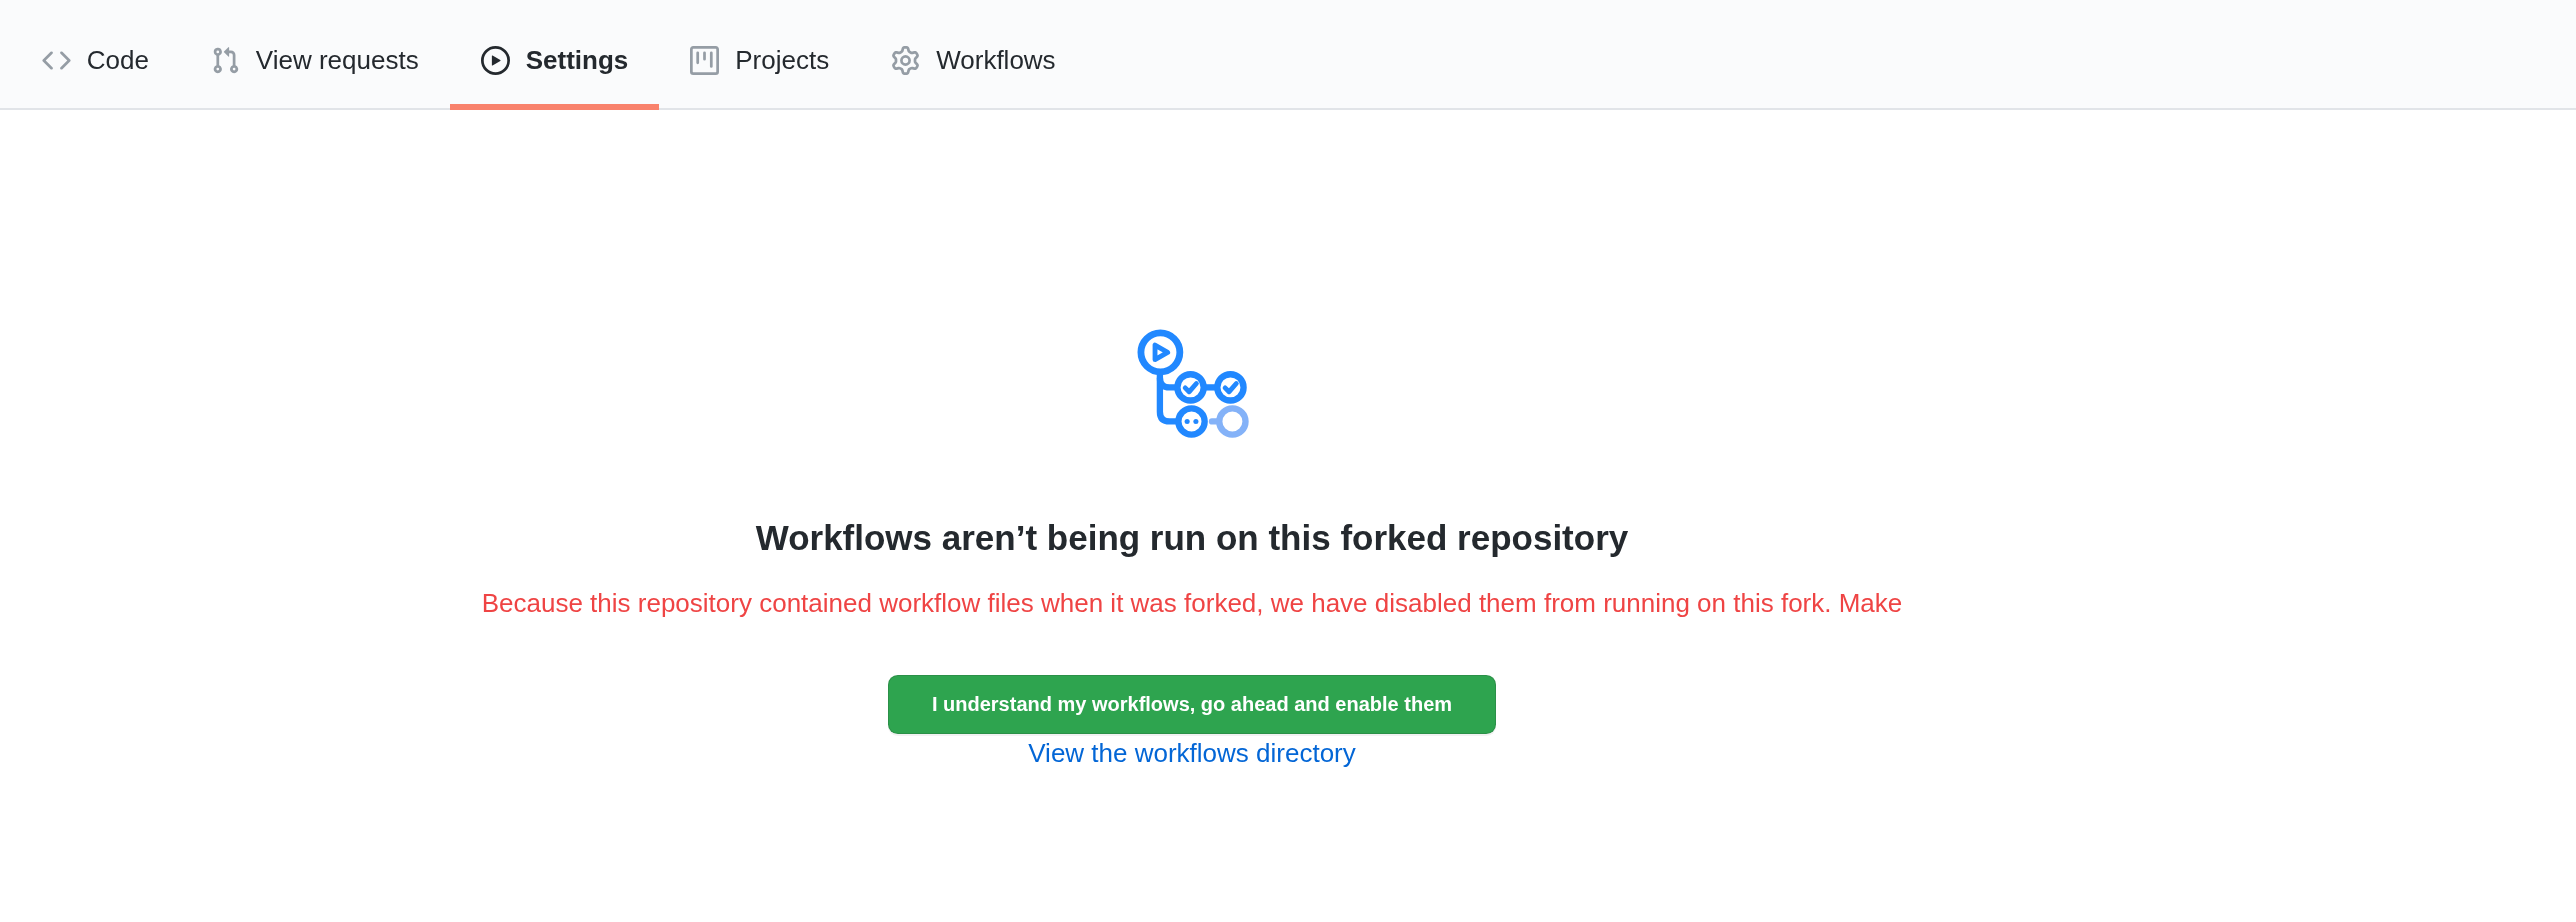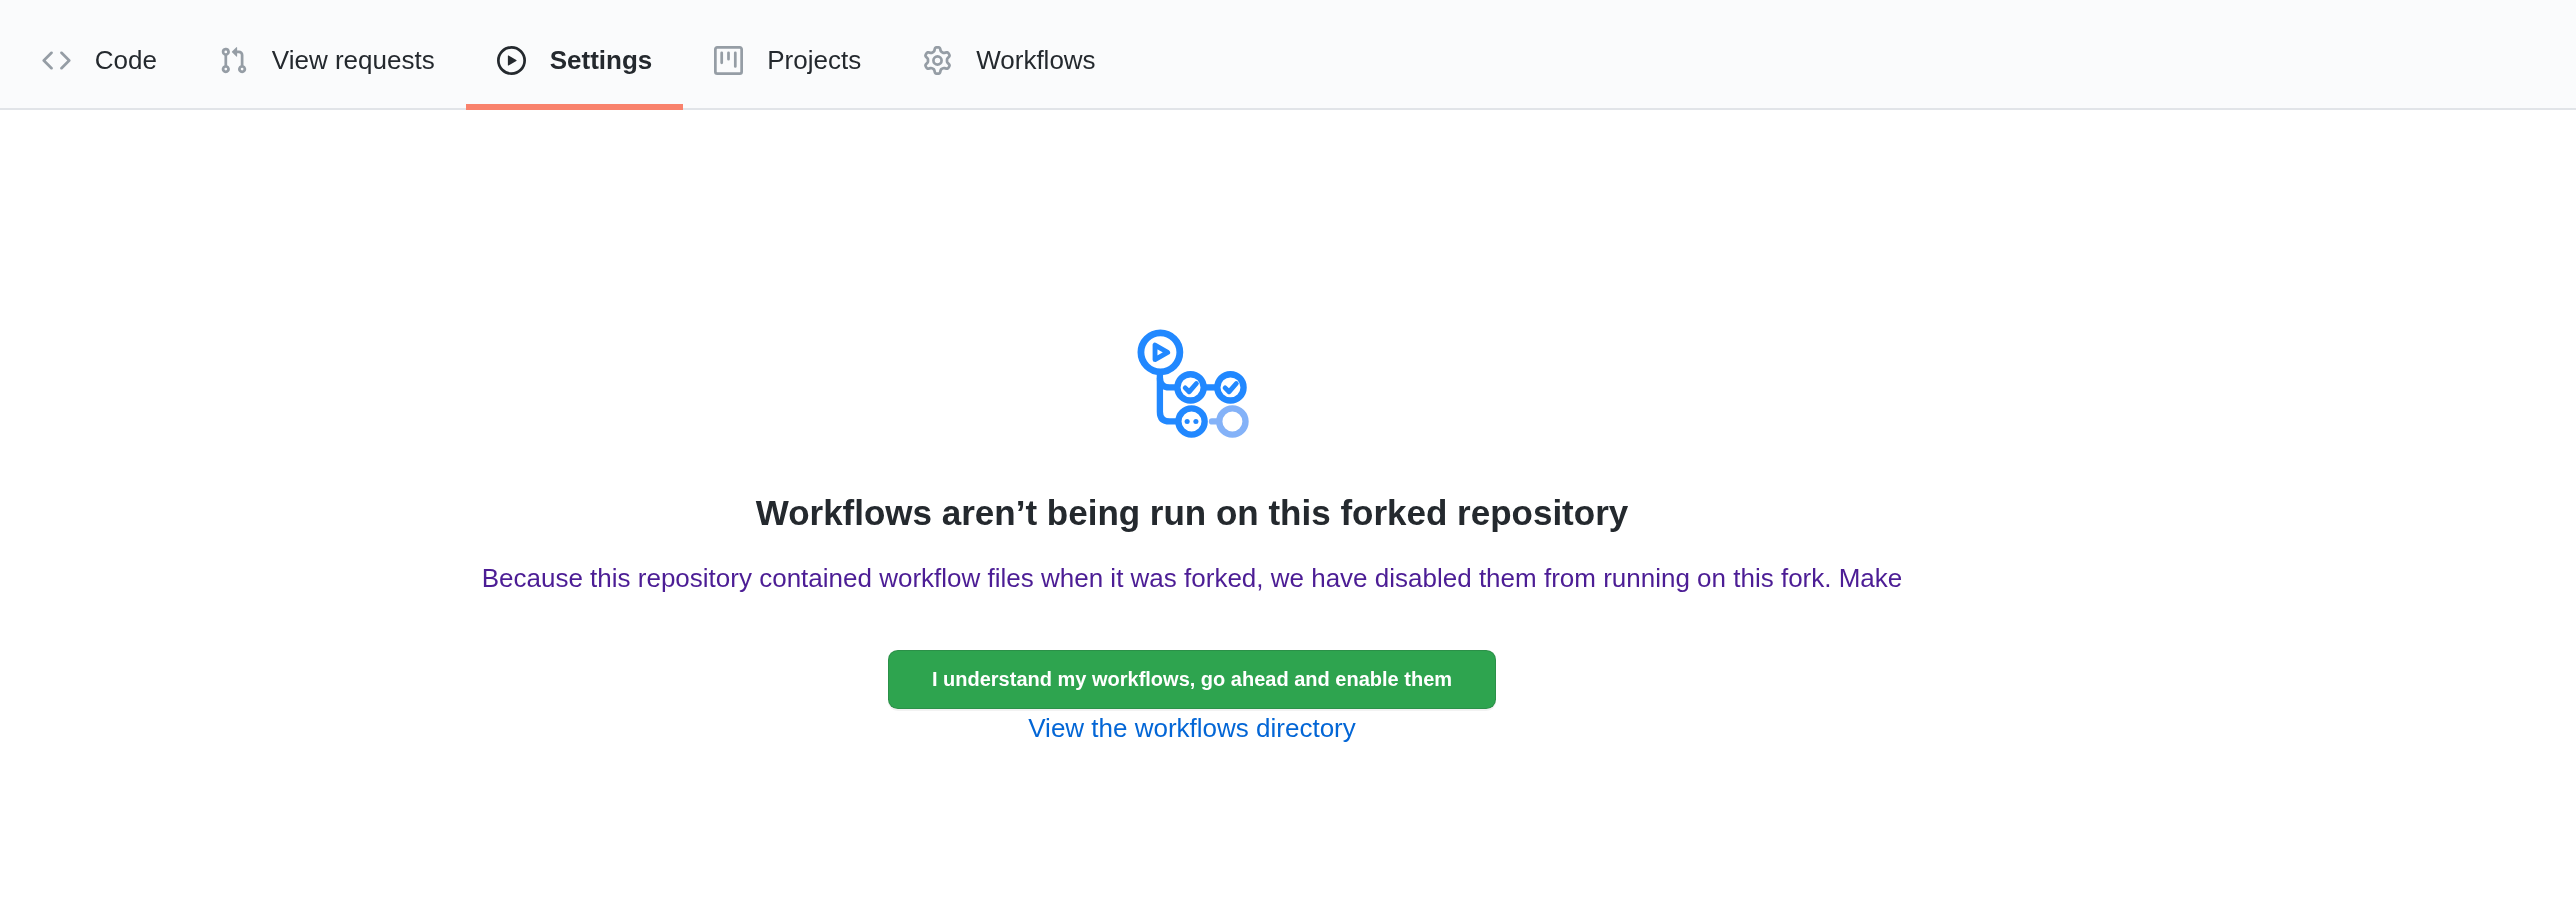--- a/index.html
+++ b/index.html
@@ -18,21 +18,21 @@
     display: flex;
     align-items: stretch;
     height: 110px;
     background: #fafbfc;
     border-bottom: 2px solid #e1e4e8;
     padding-left: 10.7px;
   }
   .tab {
     display: flex;
     align-items: center;
-    gap: 24px;
+    gap: 16px;
     padding: 13.7px 31px 0 31px;
     position: relative;
     color: #24292e;
     font-size: 26px;
     line-height: 29px;
     text-decoration: none;
     cursor: pointer;
     white-space: nowrap;
   }
   .tab .ticon { color: #959da5; display: flex; align-items: center; }
@@ -47,32 +47,32 @@
   }
 
   
   .content {
     width: 2384px;
     text-align: center;
   }
   .wf-illustration { margin-top: 219px; }
   .wf-illustration svg { display: inline-block; }
   .bs-heading {
-    margin-top: 45px;
+    margin-top: 70px;
     font-size: 35px;
     line-height: 51px;
     font-weight: 700;
     color: #24292e;
   }
   .bs-desc {
     margin: 19.5px auto 0 auto;
     width: 1661px;
     font-size: 26px;
     line-height: 41px;
-    color: #4c1d95;
+    color: #ef4444;
   }
   .bs-desc .desc-line { display: block; }
   .btn-enable {
     margin-top: 51px;
     height: 59px;
     padding: 0 43px;
     background: #2ea44f;
     color: #ffffff;
     font-size: 20px;
     font-weight: 600;

